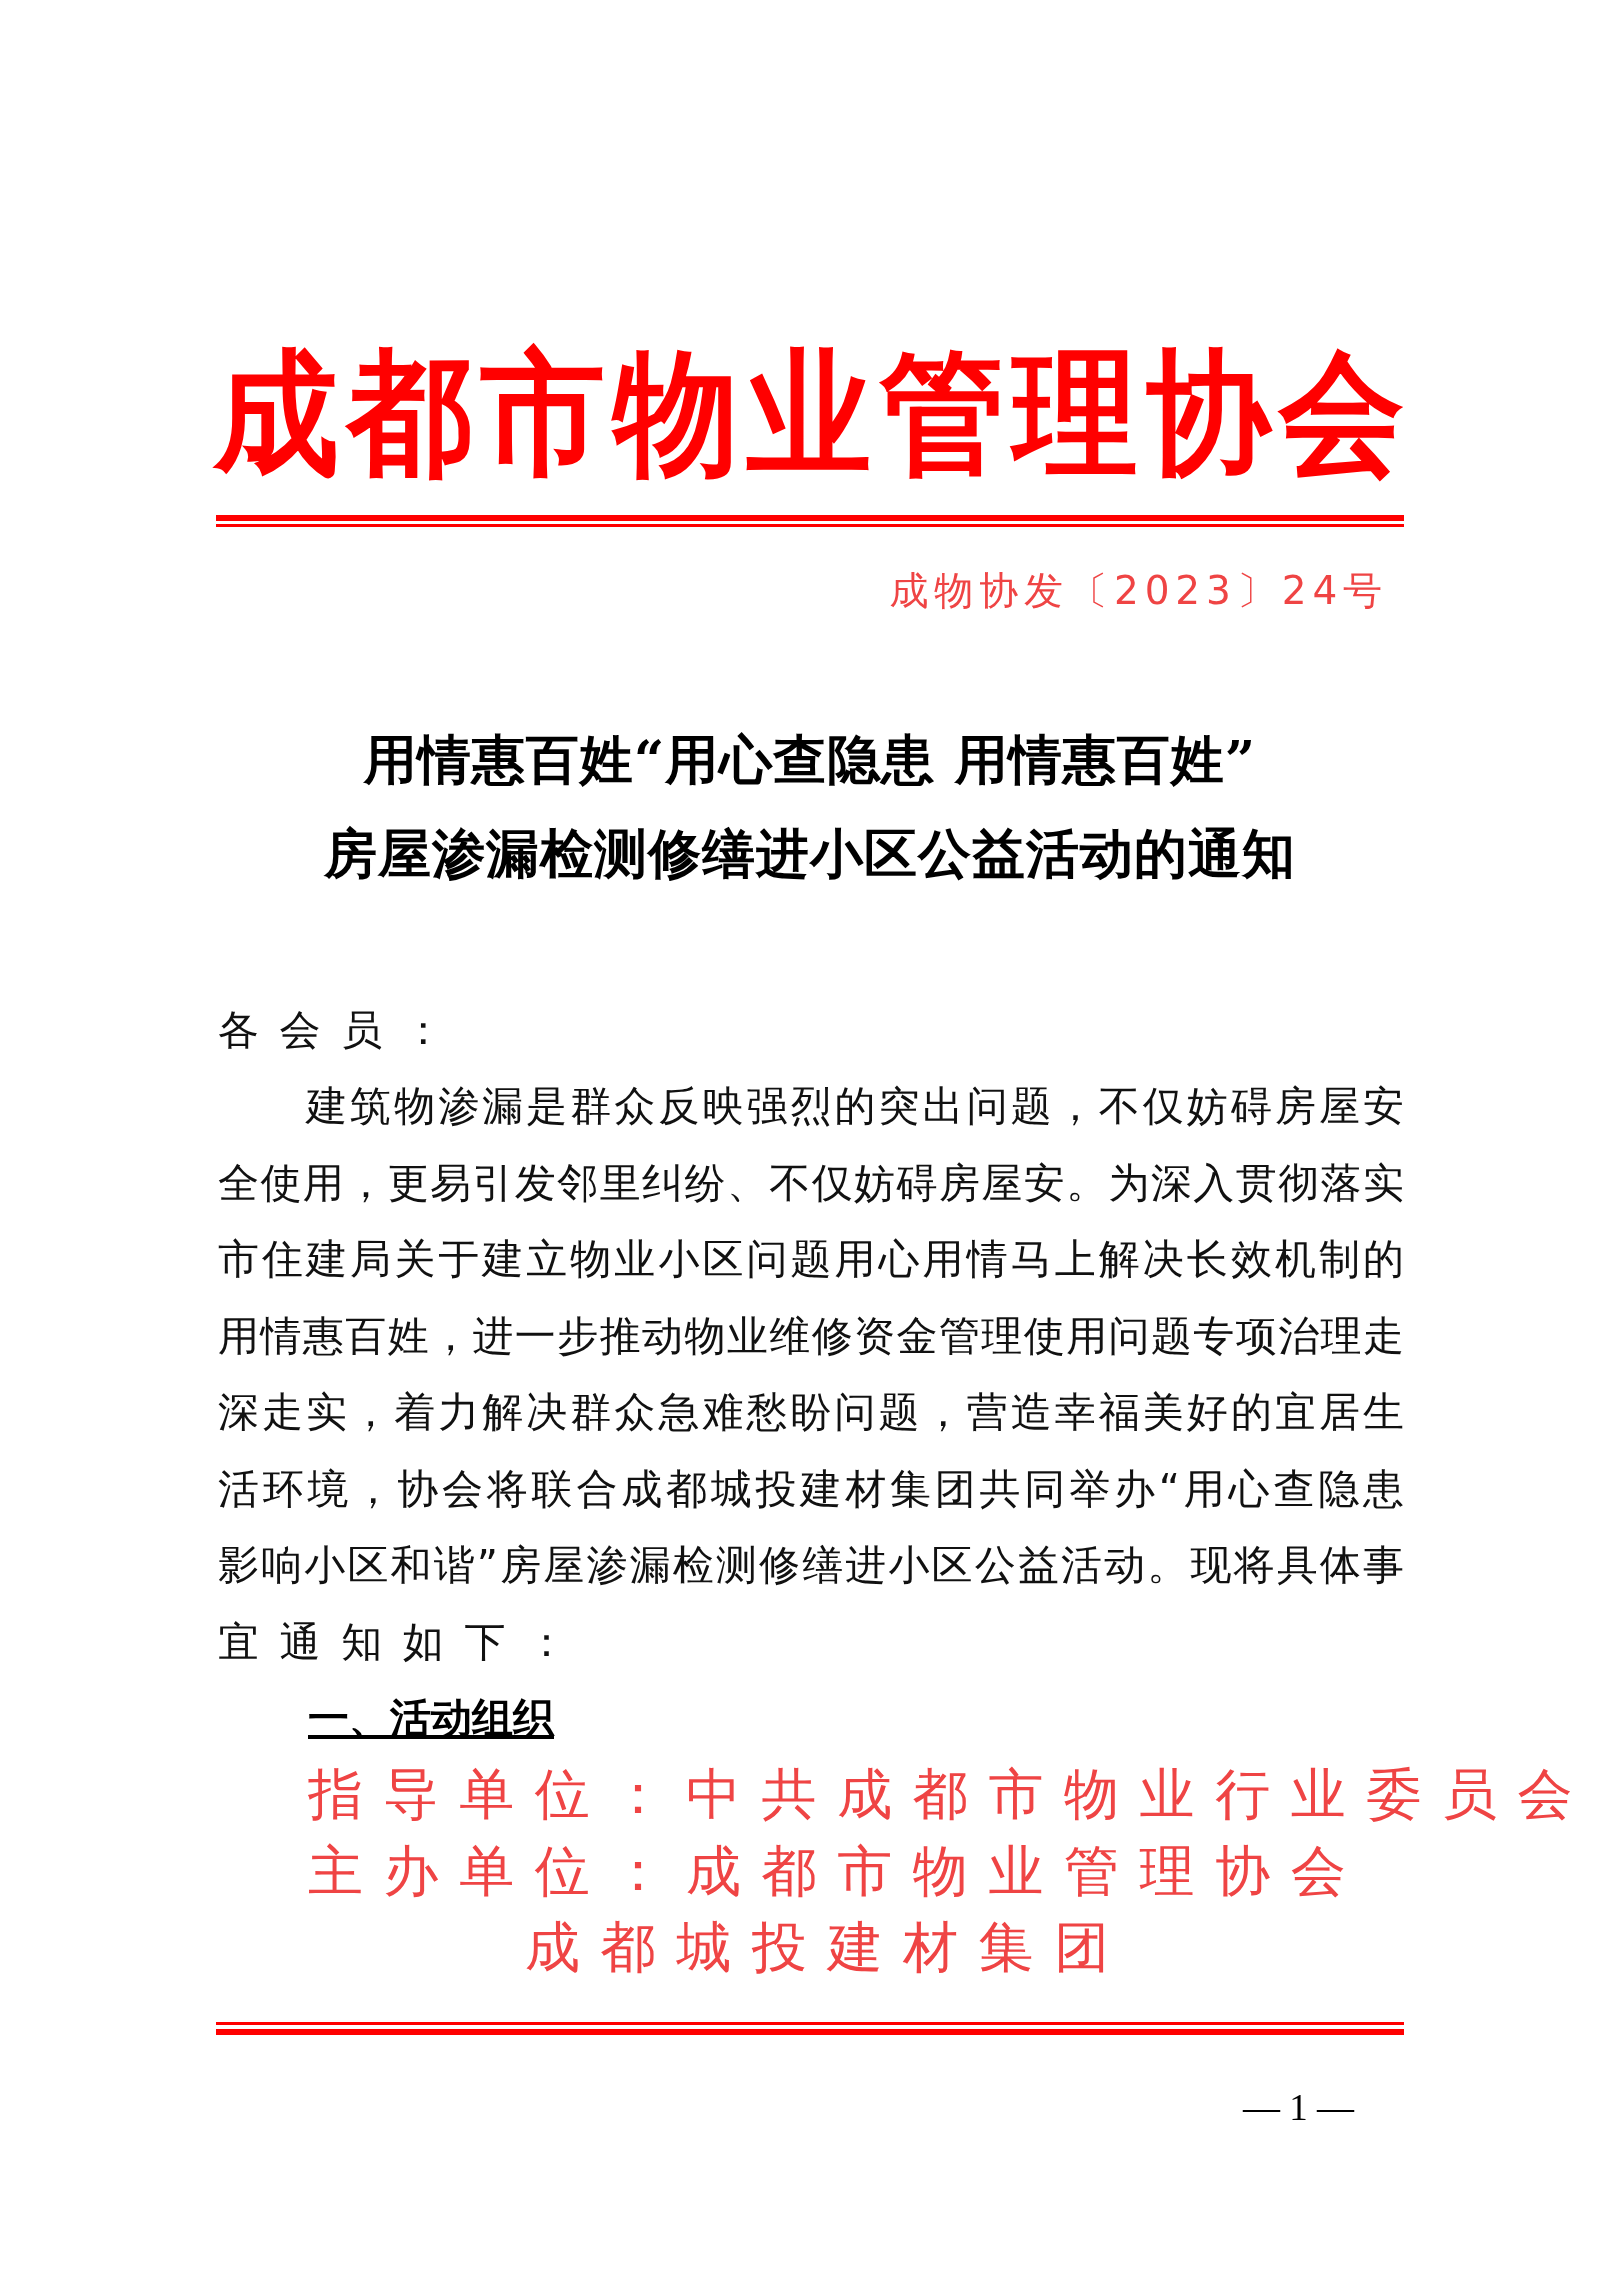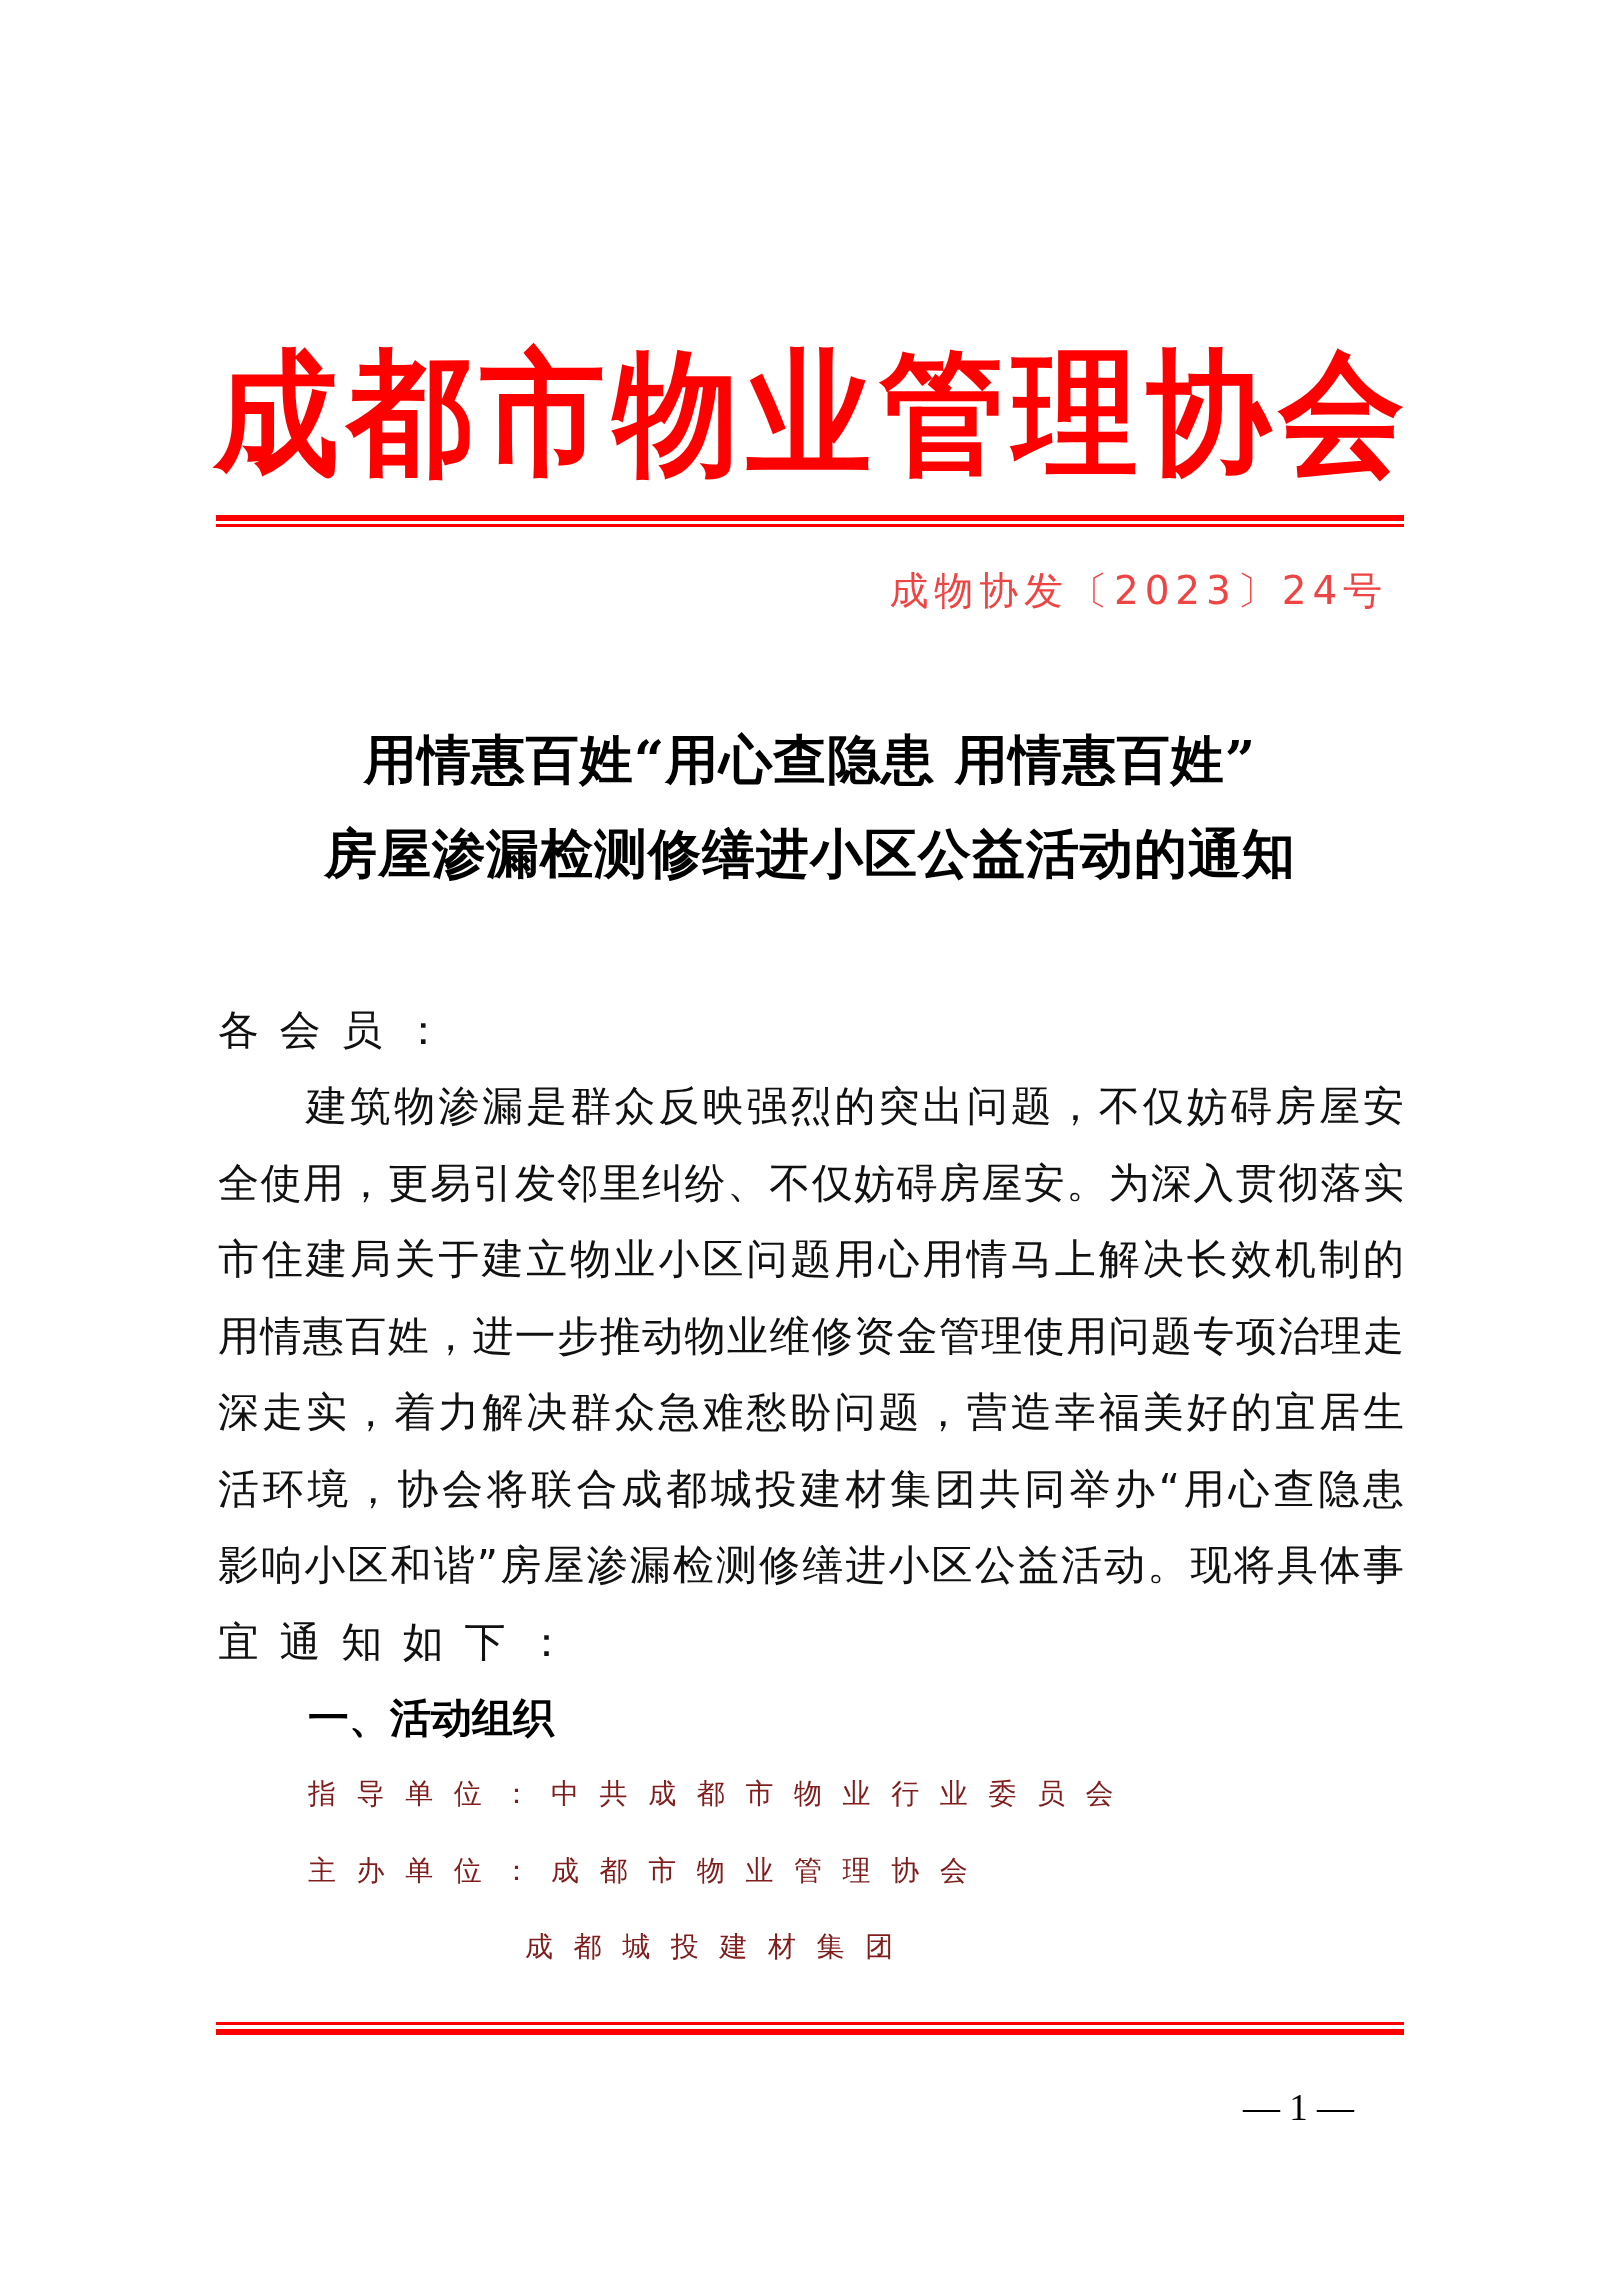--- a/index.html
+++ b/index.html
@@ -32,21 +32,21 @@
   }
   .body-line.noj { text-align: left; text-align-last: left; letter-spacing: 20.6px; }
   .section-heading {
     left: 308px; height: 76px; line-height: 76px;
     font-family: "DejaVu Sans", "Liberation Sans", sans-serif;
     font-weight: bold; font-size: 41px; color: #000; white-space: nowrap;
   }
   .org-row {
     left: 308px; height: 76px; line-height: 76px;
     font-family: "DejaVu Sans", "Liberation Sans", sans-serif;
-    font-size: 28px; color: #7f1d1d; white-space: nowrap; letter-spacing: 20.6px;
+    font-size: 55px; color: #ef4444; white-space: nowrap; letter-spacing: 20.6px;
   }
   .page-number {
     left: 1225px; top: 2083px; width: 147px; height: 49px; line-height: 49px;
     text-align: center; font-family: "Liberation Serif", "DejaVu Serif", serif;
     font-size: 37px; color: #000; white-space: nowrap;
   }
 </style>
 </head>
 <body>
 
@@ -64,21 +64,21 @@
 
 <div class="abs body-line" style="top:1068px;">　　建筑物渗漏是群众反映强烈的突出问题，不仅妨碍房屋安</div>
 <div class="abs body-line" style="top:1145px;">全使用，更易引发邻里纠纷、不仅妨碍房屋安。为深入贯彻落实</div>
 <div class="abs body-line" style="top:1221px;">市住建局关于建立物业小区问题用心用情马上解决长效机制的</div>
 <div class="abs body-line" style="top:1298px;">用情惠百姓，进一步推动物业维修资金管理使用问题专项治理走</div>
 <div class="abs body-line" style="top:1374px;">深走实，着力解决群众急难愁盼问题，营造幸福美好的宜居生</div>
 <div class="abs body-line" style="top:1451px;">活环境，协会将联合成都城投建材集团共同举办“用心查隐患</div>
 <div class="abs body-line" style="top:1527px;">影响小区和谐”房屋渗漏检测修缮进小区公益活动。现将具体事</div>
 <div class="abs body-line noj" style="top:1604px;">宜通知如下：</div>
 
-<div class="abs section-heading" style="top:1680px;">一、活动组织</div>
+<div class="abs section-heading" style="top:1680px;text-decoration:underline;">一、活动组织</div>
 
 <div class="abs org-row" style="top:1756px;">
   <span>指导单位：</span><span>中共成都市物业行业委员会</span>
 </div>
 <div class="abs org-row" style="top:1833px;text-align:center;">
   <span>主办单位：</span><span>成都市物业管理协会</span>
 </div>
 <div class="abs org-row" style="top:1909px;left:525px;">
   <span>成都城投建材集团</span>
 </div>

